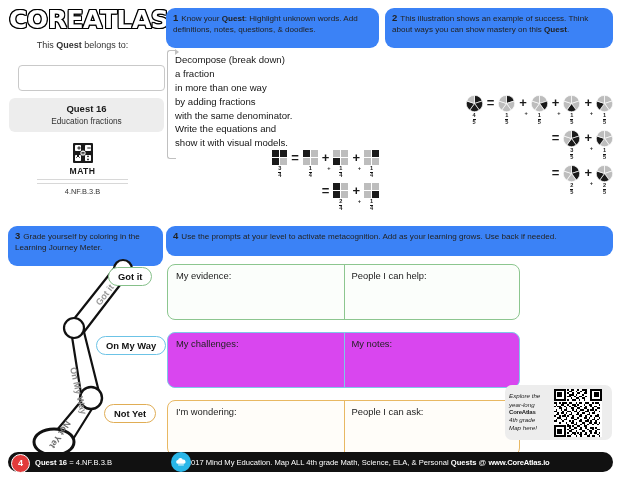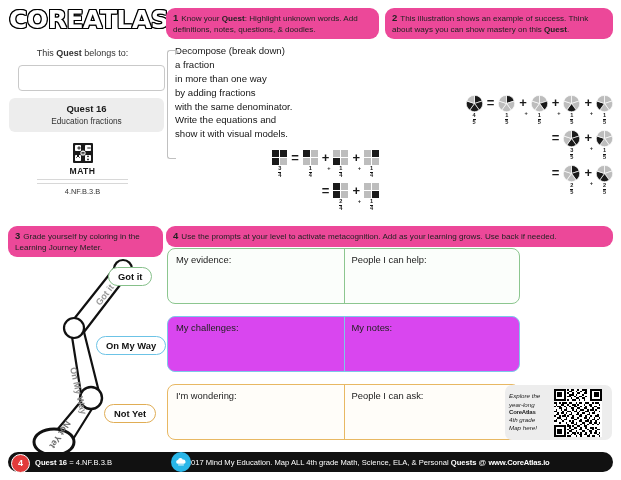--- a/index.html
+++ b/index.html
@@ -8,22 +8,22 @@
     background:#ffffff;
     font-family:"Liberation Sans", sans-serif;
     color:#1a1a1a;
     overflow:hidden;
     position:relative;
   }
   .page{position:relative;width:621px;height:480px;}
 
   
   .prompt-bar{
-    background:#ec4899;border-radius:9px;
-    padding:4px 7px 4px 7px;
+    background:#3b82f6;border-radius:9px;
+    padding:4px 7px 13px 7px;
     font-size:8.1px;line-height:1.32;color:#222;
   }
   .prompt-bar .num{font-weight:bold;font-size:9.5px;margin-right:3px;}
   .prompt-bar b{font-weight:bold;}
 
   
   .left-col{position:absolute;left:0;top:0;width:163px;height:219px;}
 
   .logo-wrap{position:absolute;left:9px;top:7px;width:147px;text-align:center;}
   .logo-core{
@@ -38,21 +38,21 @@
       -1px 0 #000,1px 0 #000,0 -1px #000,0 1px #000,
       -1px -1px #000,1px -1px #000,-1px 1px #000,1px 1px #000;}
   .logo-tm{font-size:6px;vertical-align:super;font-weight:bold;}
   .logo-sub{
     background:#111;color:#fff;border-radius:3px;
     font-size:7.2px;font-weight:bold;letter-spacing:0.2px;
     padding:2px 4px 2.5px;margin-top:2px;display:block;
     white-space:nowrap;
   }
   .belongs{
-    margin-top:16px;font-size:9px;color:#333;text-align:center;
+    margin-top:8px;font-size:9px;color:#333;text-align:center;
   }
   .belongs b{font-weight:bold;}
   .name-box{
     margin:3px 9px 0 9px;height:24px;border:1px solid #c9c9c9;
     border-radius:4px;background:#fff;
   }
 
   .quest-box{
     position:absolute;left:9px;top:98px;width:147px;
     background:#ededed;border-radius:6px;
@@ -112,21 +112,21 @@
     position:absolute;border-radius:10px;background:#fff;
     font-size:9.4px;font-weight:bold;padding:3px 9px;text-align:center;
     white-space:nowrap;
   }
   .pill-got{left:108px;top:267px;border:1.3px solid #86c08a;color:#111;}
   .pill-omw{left:96px;top:336px;border:1.3px solid #6cc3e6;color:#111;}
   .pill-not{left:104px;top:404px;border:1.3px solid #e0ad55;color:#111;}
 
   
   .sec4{position:absolute;left:166px;top:226px;width:447px;}
-  .boxrow{position:absolute;left:167px;width:353px;display:flex;}
+  .boxrow{position:absolute;left:167px;width:353px;display:flex;margin-top:16px;}
   .ansbox{
     border:1.2px solid #9acb9e;border-radius:8px;
     background:#fbfefb;position:relative;box-sizing:border-box;
     height:56px;width:100%;
   }
   .ansbox .divider{
     position:absolute;left:50%;top:0;bottom:0;width:1.2px;background:#9acb9e;
   }
   .ansbox .lbl{position:absolute;top:5px;font-size:9.4px;color:#222;}
   .lbl-l{left:8px;}

